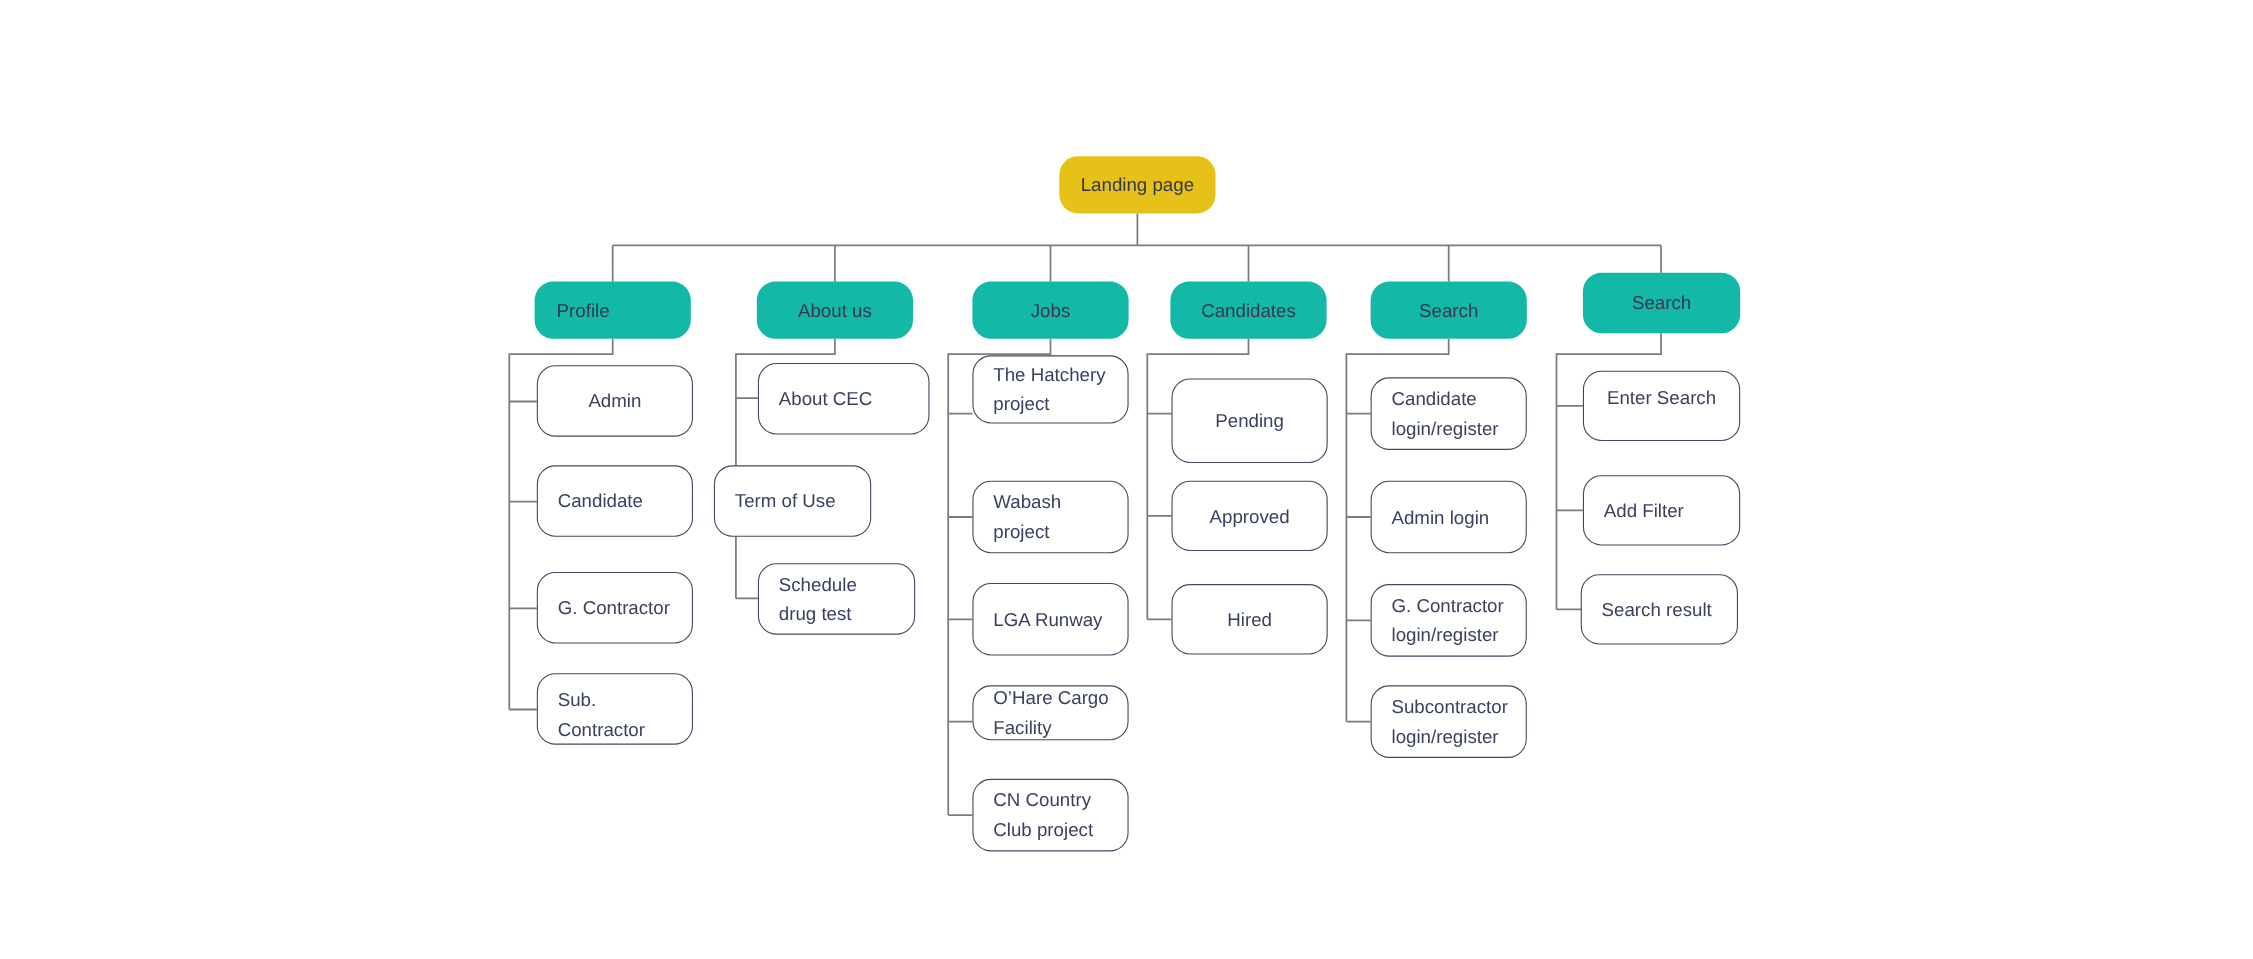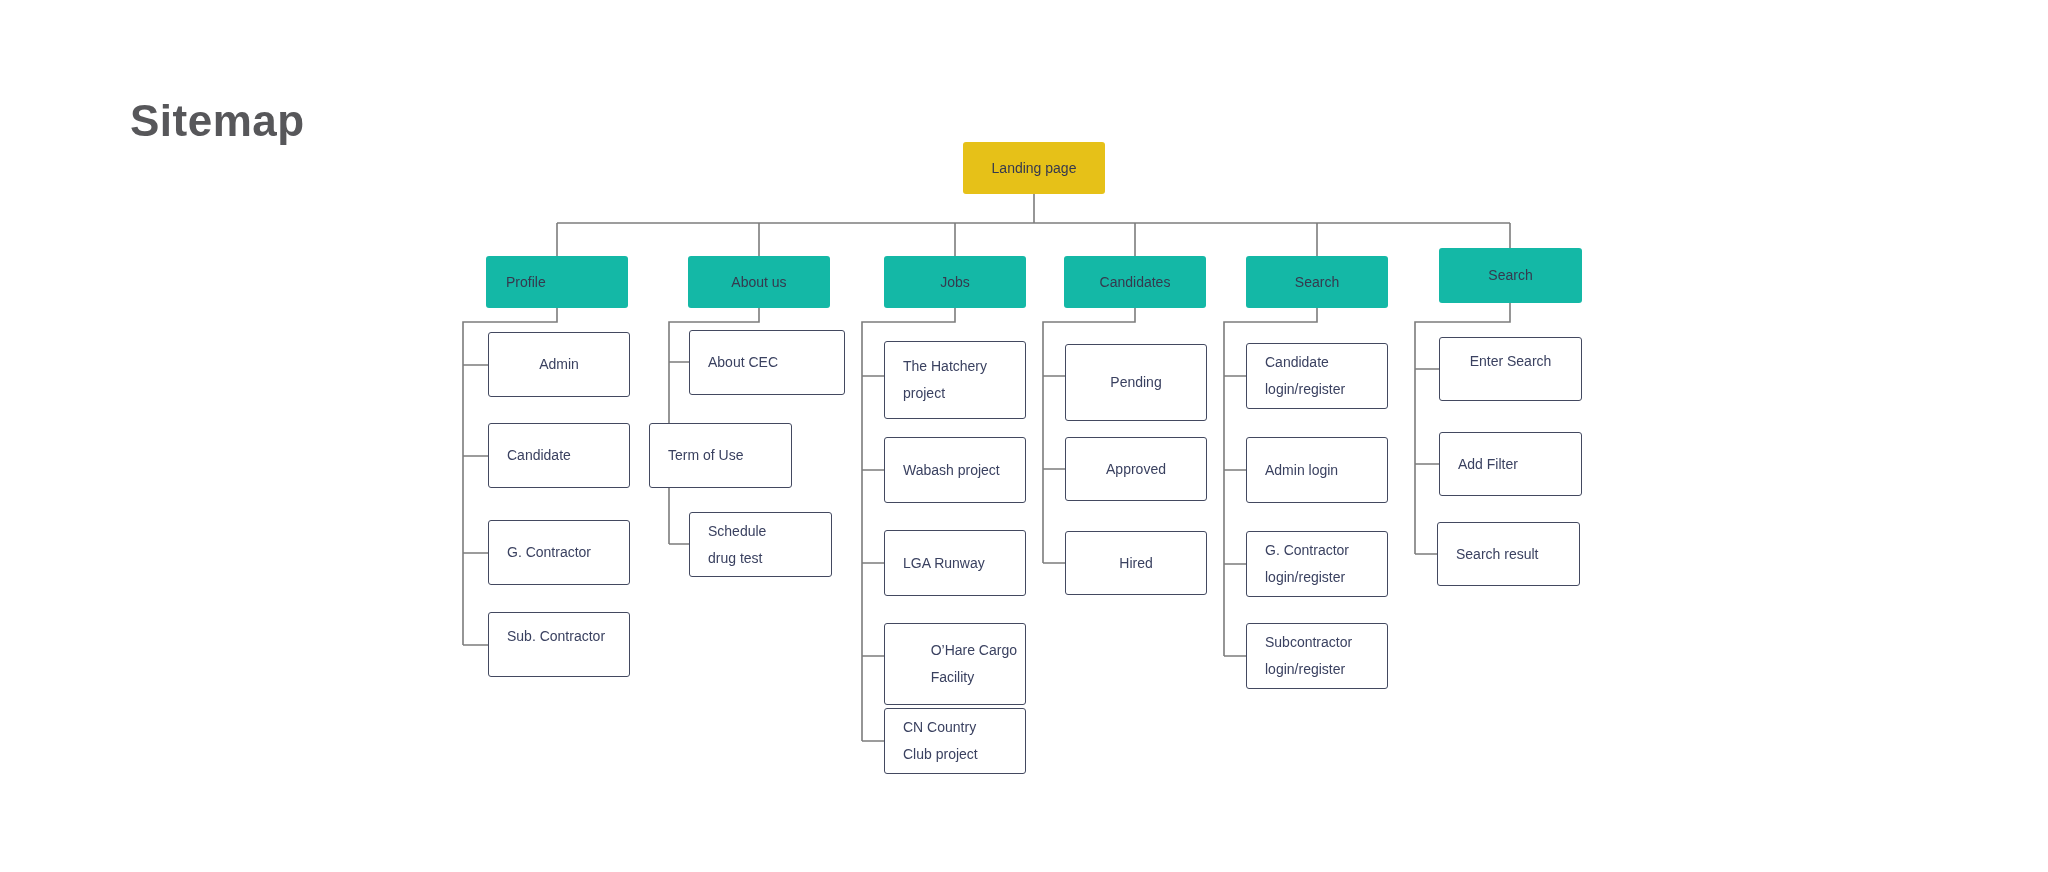--- a/index.html
+++ b/index.html
@@ -13,23 +13,23 @@
   #page-title{
     position:absolute;left:130px;top:96px;
     font-size:44px;font-weight:700;color:#57575A;
     letter-spacing:0.5px;
   }
   #connectors{position:absolute;left:0;top:0;width:2048px;height:872px;}
   #connectors path{fill:none;stroke:#7C7C7C;stroke-width:1.6;}
   .node{
     position:absolute;
     box-sizing:border-box;
-    border-radius:3px;
+    border-radius:17px;
     display:flex;align-items:center;
-    font-size:14px;color:#3A4160;
+    font-size:17px;color:#3A4160;
     white-space:pre-line;line-height:27px;
     padding-left:18px;padding-right:8px;
   }
   .root{
     background:#E6C118;border:none;justify-content:center;
     padding-left:6px;padding-right:6px;color:#36394E;
   }
   .category{
     background:#14b8a6;border:none;justify-content:center;
     padding-left:6px;padding-right:6px;color:#36394E;
@@ -39,21 +39,20 @@
     background:#ffffff;border:1.5px solid #434960;
   }
   .leaf.txt-center{justify-content:center;padding-left:6px;padding-right:6px;}
   .leaf.top{align-items:flex-start;padding-top:10px;}
 </style>
 </head>
 <body>
 
 <div id="canvas">
 
-  <div id="page-title">Sitemap</div>
 
   <svg id="connectors" viewBox="0 0 2048 872" xmlns="http://www.w3.org/2000/svg">
     <path d="M1034 194 V223"></path>
     <path d="M557 223 H1510"></path>
     <path d="M557 223 V256"></path>
     <path d="M759 223 V256"></path>
     <path d="M955 223 V256"></path>
     <path d="M1135 223 V256"></path>
     <path d="M1317 223 V256"></path>
     <path d="M1510 223 V248"></path>
@@ -106,31 +105,31 @@
     <span>About CEC</span>
   </div>
   <div class="node leaf" style="left:649px;top:423px;width:143px;height:65px;">
     <span>Term of Use</span>
   </div>
   <div class="node leaf" style="left:689px;top:512px;width:143px;height:65px;">
     <span>Schedule
 drug test</span>
   </div>
 
-  <div class="node leaf" style="left:884px;top:341px;width:142px;height:78px;">
+  <div class="node leaf" style="left:884px;top:323px;width:142px;height:62px;">
     <span>The Hatchery
 project</span>
   </div>
   <div class="node leaf" style="left:884px;top:437px;width:142px;height:66px;">
     <span>Wabash project</span>
   </div>
   <div class="node leaf" style="left:884px;top:530px;width:142px;height:66px;">
     <span>LGA Runway</span>
   </div>
-  <div class="node leaf" style="left:884px;top:623px;width:142px;height:82px;justify-content:flex-end;">
+  <div class="node leaf" style="left:884px;top:623px;width:142px;height:50px;">
     <span>O’Hare Cargo
 Facility</span>
   </div>
   <div class="node leaf" style="left:884px;top:708px;width:142px;height:66px;">
     <span>CN Country
 Club project</span>
   </div>
 
   <div class="node leaf txt-center" style="left:1065px;top:344px;width:142px;height:77px;">
     <span>Pending</span>

